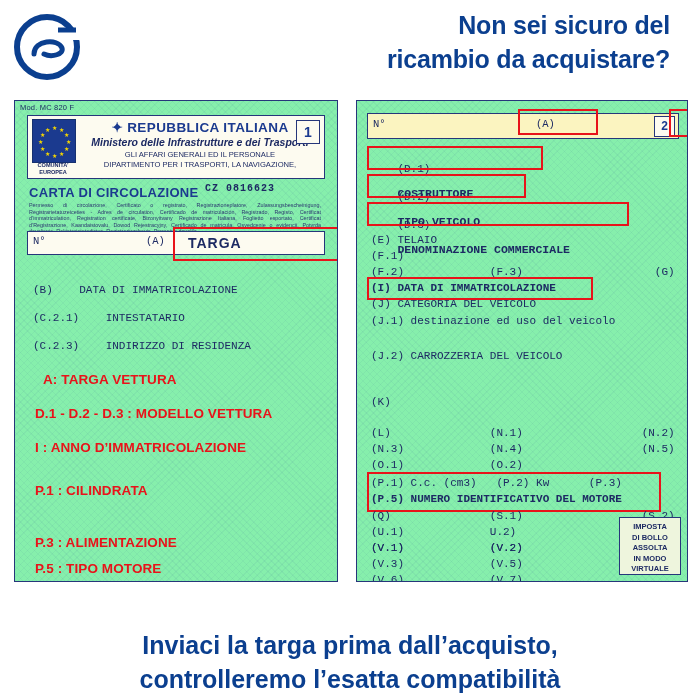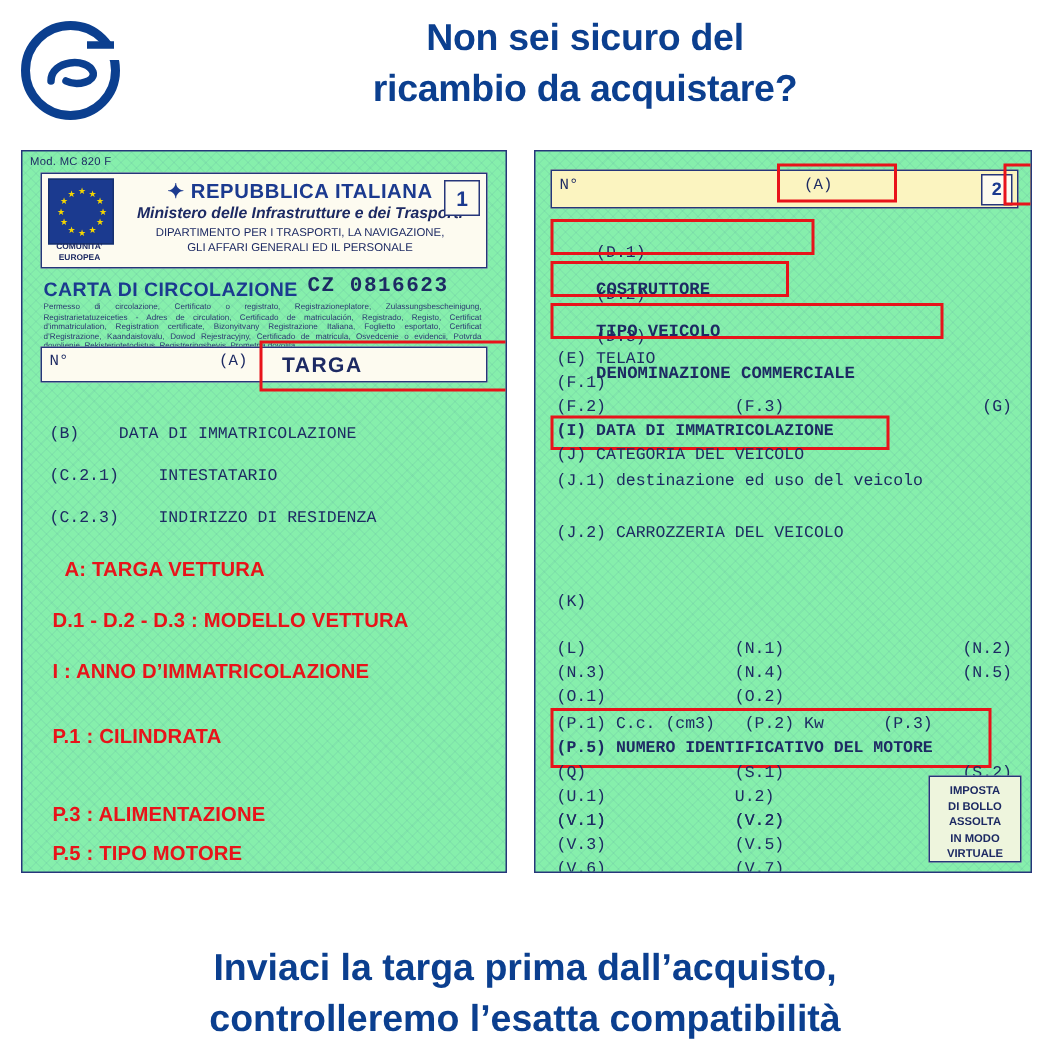--- a/index.html
+++ b/index.html
@@ -29,21 +29,21 @@
     width: 66px;
     height: 66px;
   }
   .logo svg { display: block; }
 
   .headline {
     position: absolute;
     left: 110px;
     top: 8px;
     width: 560px;
-    text-align: center;
+    text-align: right;
     color: #0b3f8f;
     font-weight: bold;
     font-size: 25px;
     line-height: 34px;
     letter-spacing: -0.2px;
   }
 
   
   .footer {
     position: absolute;
@@ -197,21 +197,21 @@
     font-size: 13px;
     letter-spacing: 0.3px;
   }
   .carta-code {
     position: absolute;
     left: 190px;
     top: 82px;
     color: #1d2a63;
     font-weight: bold;
     font-family: "Liberation Mono", monospace;
-    font-size: 14px;
+    font-size: 10px;
     letter-spacing: 1px;
     text-align: center;
   }
   .fineprint {
     position: absolute;
     left: 14px;
     top: 101px;
     width: 292px;
     font-size: 5.4px;
     line-height: 6.6px;
@@ -391,22 +391,22 @@
         <span class="star" style="left:12px;top:7px;">★</span>
       </div>
     </div>
     <div class="eu-caption">
       <div>COMUNITA’</div>
       <div>EUROPEA</div>
     </div>
     <div class="repub"><span class="em">✦</span><span>REPUBBLICA ITALIANA</span></div>
     <div class="minist">Ministero delle Infrastrutture e dei Trasporti</div>
     <div class="dipart">
+      <div>GLI AFFARI GENERALI ED IL PERSONALE</div>
       <div>DIPARTIMENTO PER I TRASPORTI, LA NAVIGAZIONE,</div>
-      <div>GLI AFFARI GENERALI ED IL PERSONALE</div>
     </div>
     <div class="num-box">1</div>
   </div>
 
   <div class="carta-title">CARTA DI CIRCOLAZIONE</div>
   <div class="carta-code">CZ 0816623</div>
   <div class="fineprint">Permesso di circolazione, Certificato o registrato, Registrazioneplatore, Zulassungsbescheinigung, Registrarietatuzeiceties - Adres de circulation, Certificado de matriculación, Registrado, Registo, Certificat d’immatriculation, Registration certificate, Bizonyitvany Registrazione Italiana, Foglietto esportato, Certificat d’Registrazione, Kaandaistovalu, Dowod Rejestracyjny, Certificado de matricula, Osvedcenie o evidencii, Potvrda dovoljenje, Rekisteriotetodistus, Registreringsbevis, Prometna dovolila.</div>
 
   <div class="field-line" style="top:130px;">
     <div class="field-n">N°</div>

